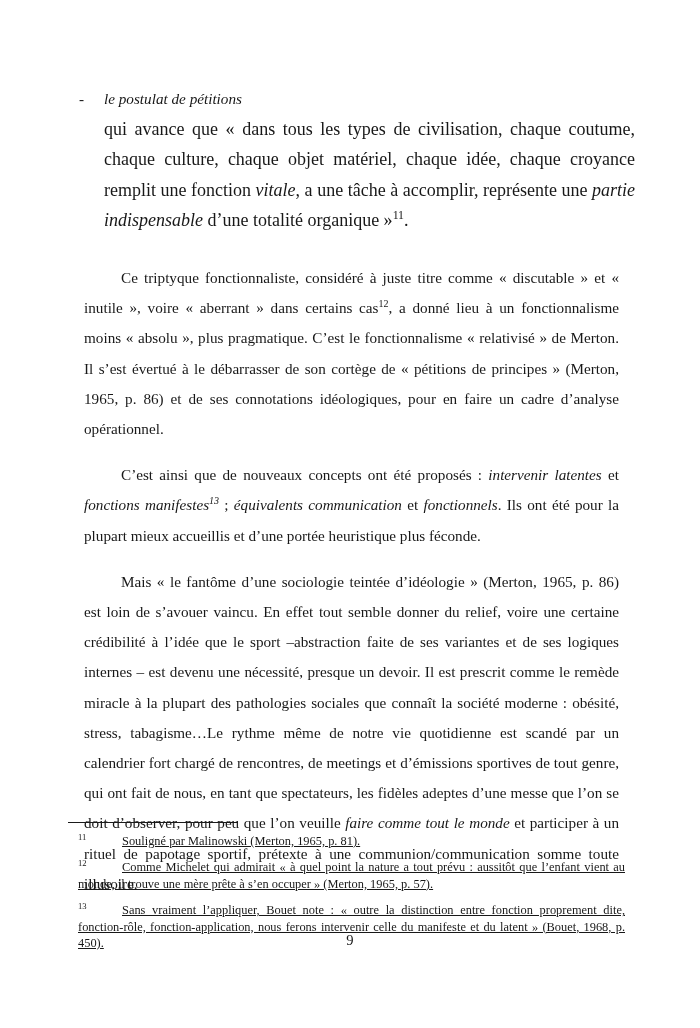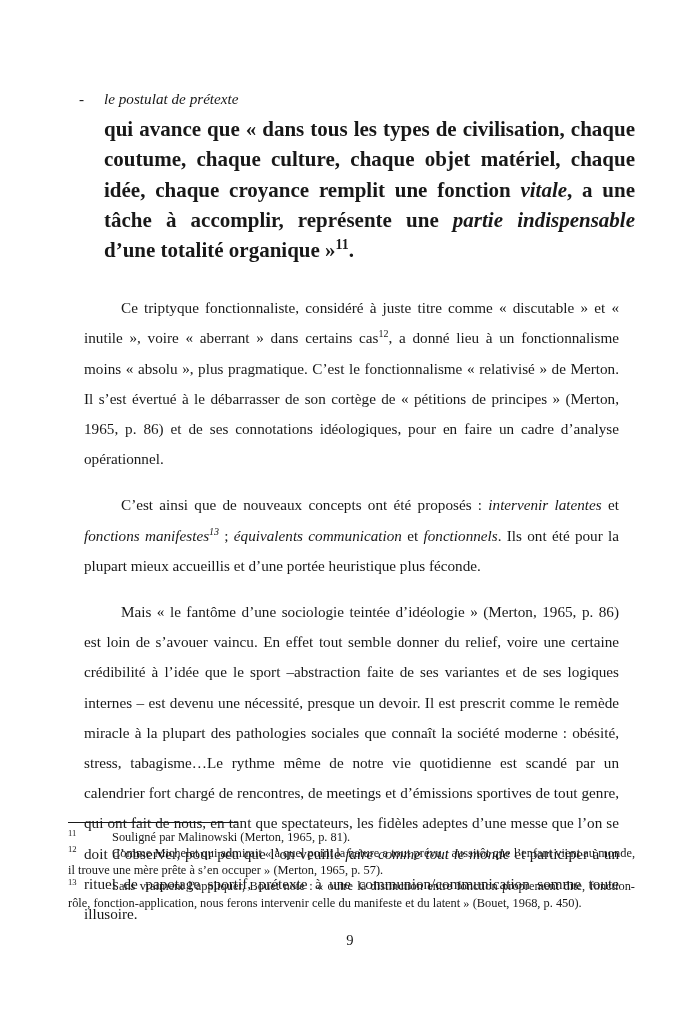--- a/index.html
+++ b/index.html
@@ -54,24 +54,23 @@
     top: 0;
     font-size: 15.2px;
     line-height: 30.2px;
   }
   .bullet-title {
     font-style: italic;
     font-size: 15.2px;
     line-height: 30.2px;
   }
   .bullet-body {
-    font-size: 21px;
+    font-size: 18px;
     line-height: 30.2px;
     text-align: justify;
-    font-weight: bold;
   }
 
   .para {
     text-indent: 37px;
   }
 
   em, .it {
     font-style: italic;
   }
 
@@ -92,22 +91,23 @@
     width: 170px;
     height: 0;
     border-top: 1.4px solid #1a1a1a;
     margin: 0 0 6px 0;
   }
   .footnote {
     position: relative;
     font-size: 12.4px;
     line-height: 16.4px;
     text-align: justify;
-    margin: 0;
+    margin: 10px;
     padding-left: 0;
+    text-decoration: underline;
   }
   .footnote .fn-num {
     display: inline-block;
     width: 44px;
     font-size: 8.6px;
     vertical-align: super;
     line-height: 0;
   }
   .footnote .fn-text {
     
@@ -126,21 +126,21 @@
 </style>
 </head>
 <body>
 
 <div class="page">
 
   <div class="content">
 
     <div class="bullet-block">
       <span class="bullet-dash">-</span>
-      <div class="bullet-title">le postulat de prétexte</div>
+      <div class="bullet-title">le postulat de pétitions</div>
       <div class="bullet-body">qui avance que « dans tous les types de civilisation, chaque coutume, chaque culture, chaque objet matériel, chaque idée, chaque croyance remplit une fonction <em>vitale</em>, a une tâche à accomplir, représente une <em>partie indispensable</em> d’une totalité organique »<sup>11</sup>.</div>
     </div>
 
     <p class="para">Ce triptyque fonctionnaliste, considéré à juste titre comme « discutable » et « inutile », voire « aberrant » dans certains cas<sup>12</sup>, a donné lieu à un fonctionnalisme moins « absolu », plus pragmatique. C’est le fonctionnalisme « relativisé » de Merton. Il s’est évertué à le débarrasser de son cortège de « pétitions de principes » (Merton, 1965, p. 86) et de ses connotations idéologiques, pour en faire un cadre d’analyse opérationnel.</p>
 
     <p class="para">C’est ainsi que de nouveaux concepts ont été proposés : <em>intervenir latentes</em> et <em>fonctions manifestes</em><sup class="it">13</sup> ; <em>équivalents communication</em> et <em>fonctionnels</em>. Ils ont été pour la plupart mieux accueillis et d’une portée heuristique plus féconde.</p>
 
     <p class="para">Mais « le fantôme d’une sociologie teintée d’idéologie » (Merton, 1965, p. 86) est loin de s’avouer vaincu. En effet tout semble donner du relief, voire une certaine crédibilité à l’idée que le sport –abstraction faite de ses variantes et de ses logiques internes – est devenu une nécessité, presque un devoir. Il est prescrit comme le remède miracle à la plupart des pathologies sociales que connaît la société moderne : obésité, stress, tabagisme…Le rythme même de notre vie quotidienne est scandé par un calendrier fort chargé de rencontres, de meetings et d’émissions sportives de tout genre, qui ont fait de nous, en tant que spectateurs, les fidèles adeptes d’une messe que l’on se doit d’observer, pour peu que l’on veuille <em>faire comme tout le monde</em> et participer à un rituel de papotage sportif, prétexte à une communion/communication somme toute illusoire.</p>
 
   </div>

